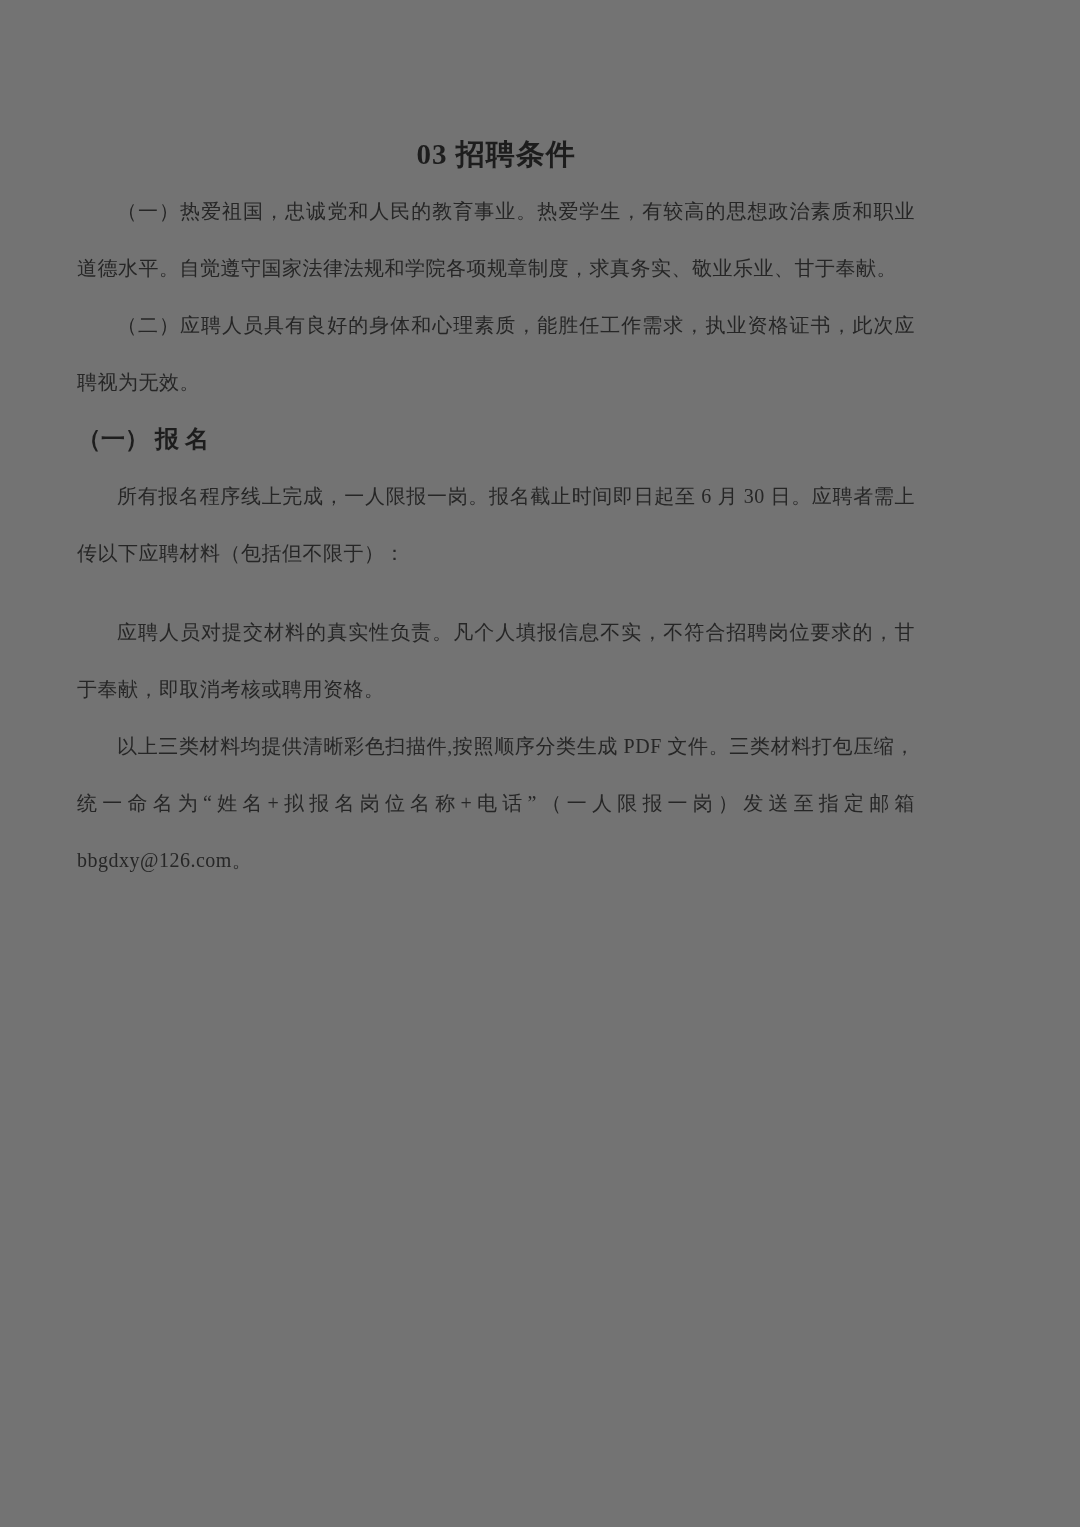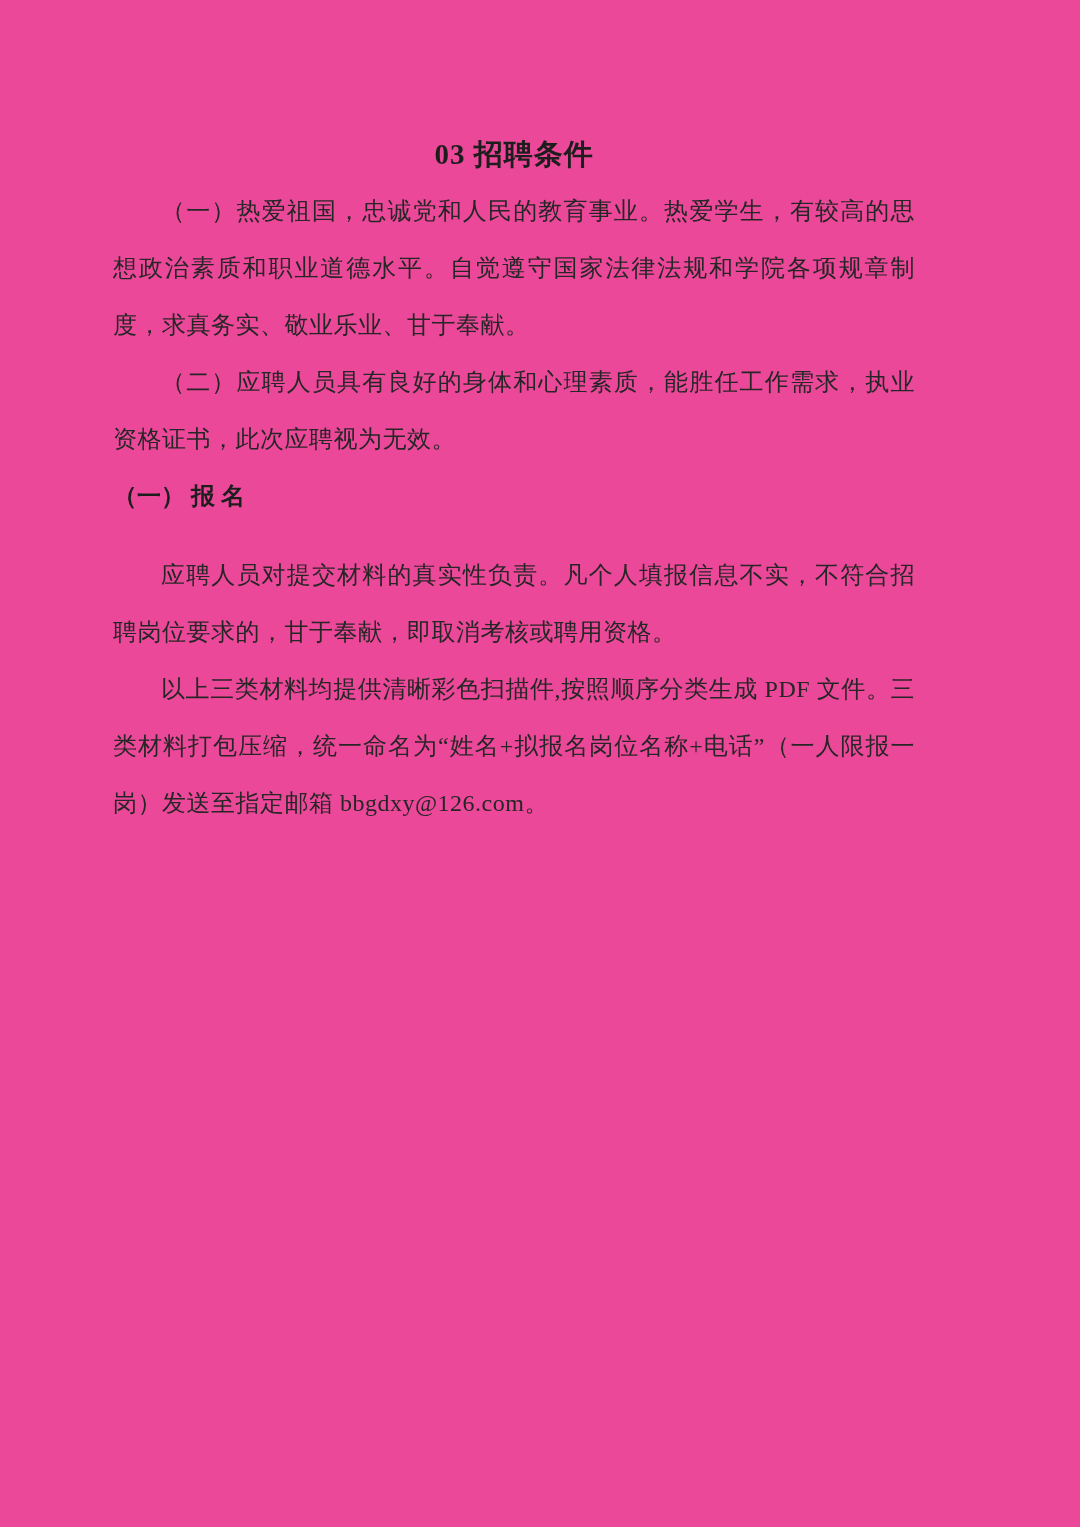--- a/index.html
+++ b/index.html
@@ -11,43 +11,43 @@
     height: 1527px;
     background: #ffffff;
     font-family: "Liberation Serif", "DejaVu Serif", serif;
     color: #222222;
     overflow: hidden;
   }
   .page {
     box-sizing: border-box;
     width: 1080px;
     height: 1527px;
-    padding: 126px 165px 0 113px;
-    background: #ec4899;
+    padding: 126px 165px 0 77px;
+    background: #737373;
   }
   .doc-heading {
     margin: 0;
     font-size: 29px;
     font-weight: 700;
     line-height: 57px;
     text-align: center;
     letter-spacing: 1px;
     color: #1d1d1d;
   }
   .doc-subheading {
     margin: 0;
     font-size: 24px;
     font-weight: 700;
     line-height: 57px;
     text-align: left;
     color: #1d1d1d;
   }
   .doc-para {
     margin: 0;
-    font-size: 24px;
+    font-size: 20px;
     line-height: 57px;
     text-align: justify;
     text-indent: 2em;
     color: #262626;
     letter-spacing: 0.5px;
   }
   .gap-blank-line { margin-top: 57px; }
   .gap-sm { margin-top: 9px; }
   .gap-md { margin-top: 22px; }
 </style>
@@ -57,17 +57,18 @@
 <div class="page">
 
   <section>
     <h2 class="doc-heading">03 招聘条件</h2>
     <p class="doc-para">（一）热爱祖国，忠诚党和人民的教育事业。热爱学生，有较高的思想政治素质和职业道德水平。自觉遵守国家法律法规和学院各项规章制度，求真务实、敬业乐业、甘于奉献。</p>
     <p class="doc-para">（二）应聘人员具有良好的身体和心理素质，能胜任工作需求，执业资格证书，此次应聘视为无效。</p>
   </section>
 
   <section>
     <h3 class="doc-subheading">（一） 报 名</h3>
+    <p class="doc-para">所有报名程序线上完成，一人限报一岗。报名截止时间即日起至 6 月 30 日。应聘者需上传以下应聘材料（包括但不限于）：</p>
     <p class="doc-para gap-md">应聘人员对提交材料的真实性负责。凡个人填报信息不实，不符合招聘岗位要求的，甘于奉献，即取消考核或聘用资格。</p>
     <p class="doc-para">以上三类材料均提供清晰彩色扫描件,按照顺序分类生成 PDF 文件。三类材料打包压缩，统一命名为“姓名+拟报名岗位名称+电话”（一人限报一岗）发送至指定邮箱 bbgdxy@126.com。</p>
   </section>
 
 </div>
 
 </body></html>

